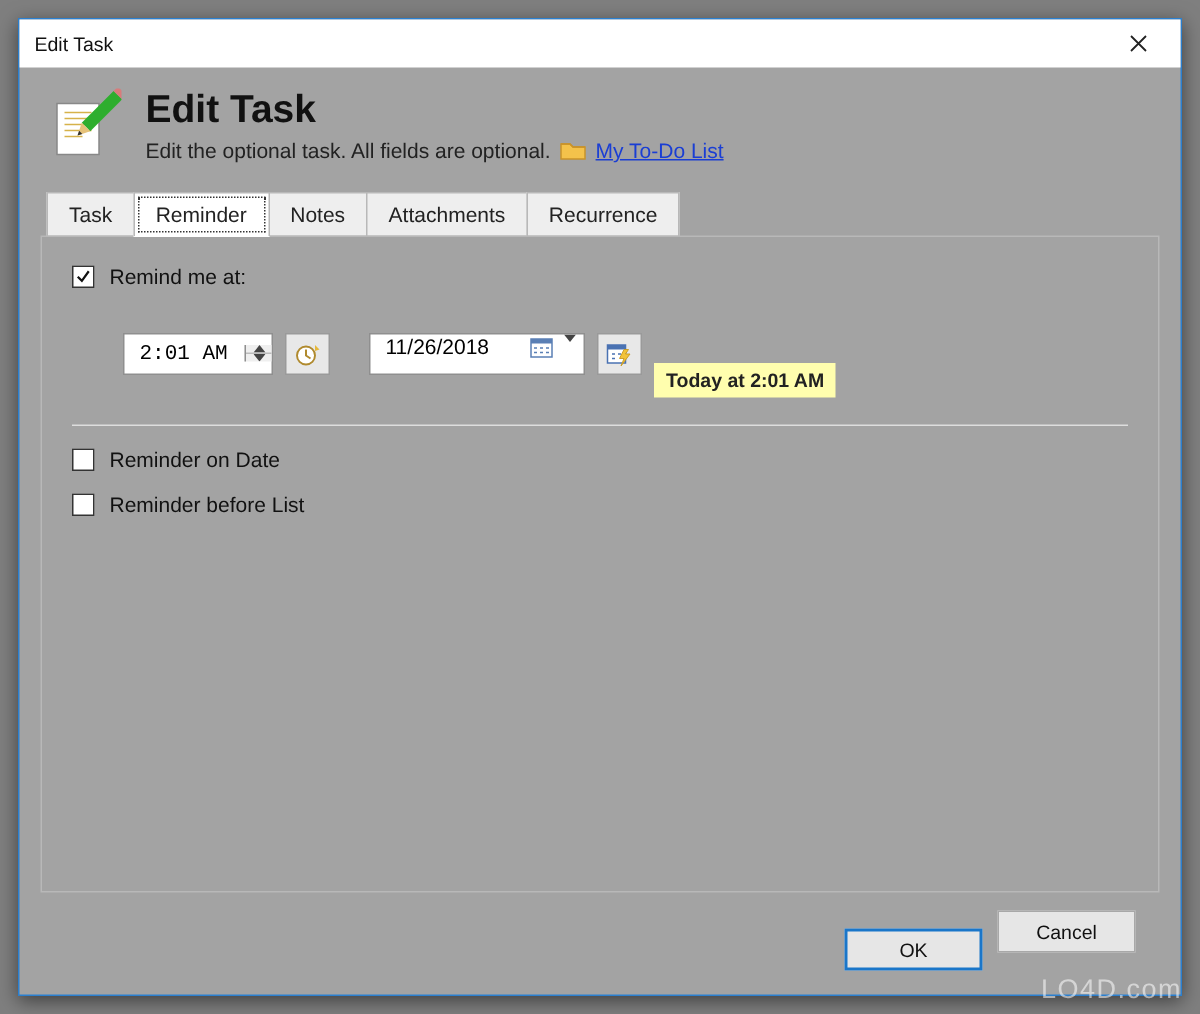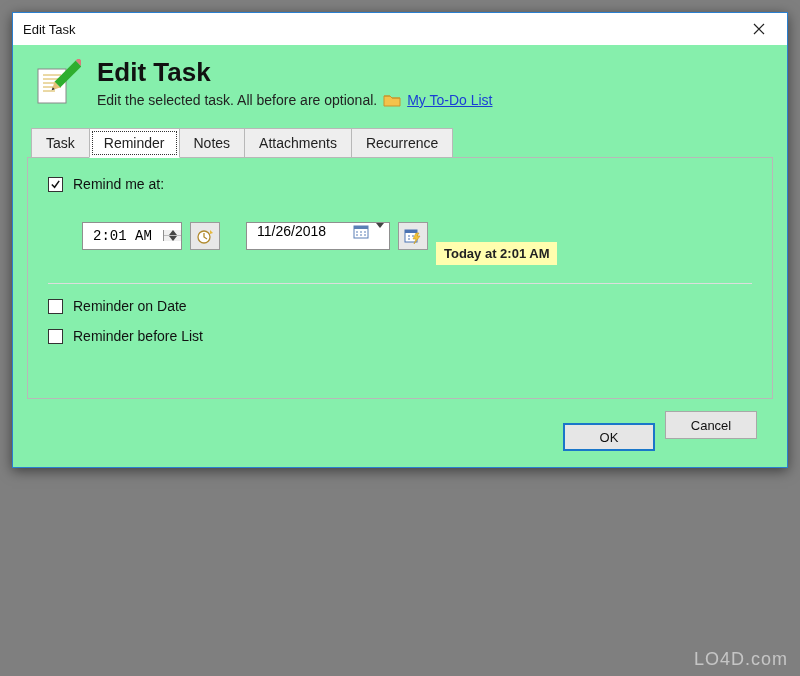--- a/index.html
+++ b/index.html
@@ -8,22 +8,22 @@
     font-family: "Segoe UI", Tahoma, sans-serif;
     font-size: 13px;
     background: #7f7f7f;
     width: 800px;
     height: 676px;
     position: relative;
   }
   .window {
     position: absolute;
     left: 12px; top: 12px;
-    width: 776px; height: 456px;
-    background: #86efac;
+    width: 776px; height: 652px;
+    background: #a3a3a3;
     border: 1px solid #2a7fcf;
     box-shadow: 0 3px 12px rgba(0,0,0,0.5);
     display: flex; flex-direction: column;
   }
   .titlebar {
     height: 32px;
     display: flex; align-items: center;
     padding: 0 6px 0 10px;
     background: #fff;
   }
@@ -204,21 +204,21 @@
             <rect x="26" y="-2" width="8" height="30" fill="#2eae2e"></rect>
             <polygon points="26,28 34,28 30,36" fill="#e6c27a"></polygon>
             <polygon points="28.5,33 31.5,33 30,36" fill="#333"></polygon>
             <rect x="26" y="-6" width="8" height="4" fill="#d97b7b"></rect>
           </g>
         </svg>
       </div>
       <div>
         <h1>Edit Task</h1>
         <div class="subline">
-          <span>Edit the selected task. All before are optional.</span>
+          <span>Edit the optional task. All fields are optional.</span>
           <span class="folder-icon">
             <svg viewBox="0 0 18 14">
                 <path d="M1 3 h6 l2 2 h8 v8 h-16 z" fill="#f4c24b" stroke="#c9932a"></path>
                 <path d="M1 3 h6 l2 2 h8" fill="none" stroke="#c9932a"></path>
               </svg>
           </span>
           <a href="#">My To-Do List</a>
         </div>
       </div>
     </div>

